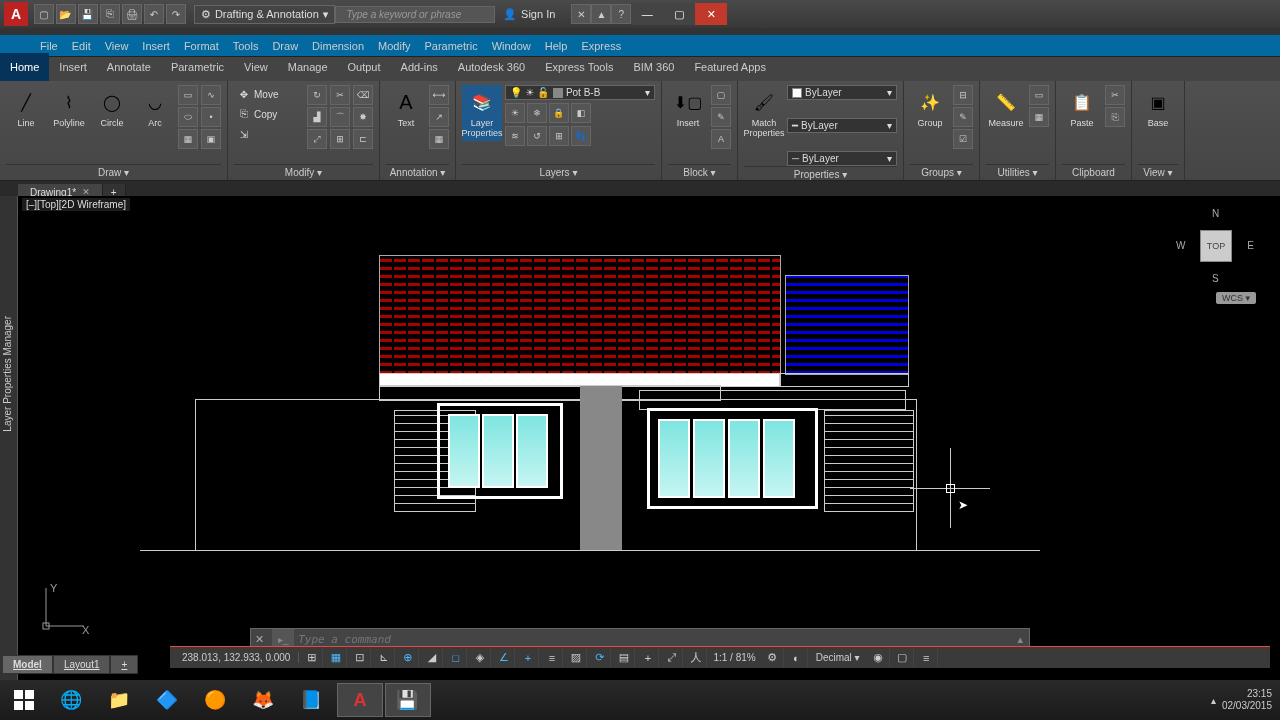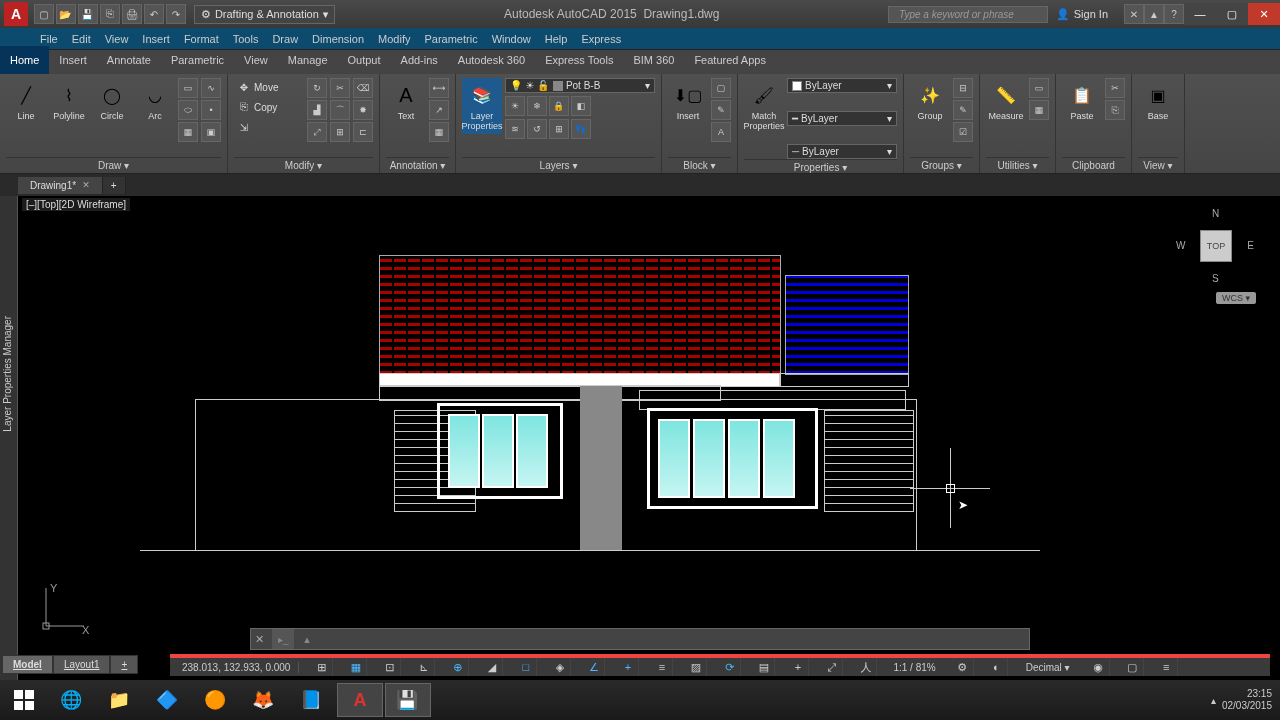--- a/index.html
+++ b/index.html
@@ -12,21 +12,21 @@
 .qat-btn { width:20px; height:20px; background:#555; border:1px solid #666; display:flex; align-items:center; justify-content:center; font-size:10px; color:#ccc; }
 .workspace-dd { background:#444; border:1px solid #666; padding:2px 6px; margin-left:8px; font-size:11px; color:#ddd; display:flex; align-items:center; gap:4px; }
 .titlebar .apptitle { flex:1; text-align:center; color:#bbb; font-size:12px; }
 .searchbox { background:#555; border:1px solid #666; padding:2px 10px; width:160px; font-size:10px; color:#999; font-style:italic; }
 .signin { margin:0 8px; font-size:11px; color:#ddd; display:flex; align-items:center; gap:4px; }
 .winbtns { display:flex; }
 .winbtn { width:32px; height:22px; display:flex; align-items:center; justify-content:center; font-size:11px; color:#fff; background:#444; }
 .winbtn.close { background:#c0392b; }
 
 
-.menubar { height:22px; background:#0c4a6e; display:flex; align-items:center; padding-left:40px; color:#ccc; font-size:11px; gap:14px; border-bottom:1px solid #222; }
+.menubar { height:22px; background:#0369a1; display:flex; align-items:center; padding-left:40px; color:#ccc; font-size:11px; gap:14px; border-bottom:1px solid #222;margin-top:7px; }
 .menubar span { cursor:default; }
 
 
 .ribbon-tabs { height:24px; background:#444; display:flex; align-items:flex-end; font-size:11px; color:#ccc; }
 .rtab { padding:8px 10px; cursor:default; }
 .rtab.active { background:#06335a; color:#fff; }
 
 
 .ribbon { height:100px; background:linear-gradient(#505050,#454545); display:flex; border-bottom:1px solid #222; }
 .panel { border-right:1px solid #333; padding:4px 6px 0; display:flex; flex-direction:column; justify-content:space-between; }
@@ -88,21 +88,21 @@
 
 
 .cmdline { position:absolute; left:250px; bottom:30px; right:250px; height:22px; background:#444; border:1px solid #666; display:flex; align-items:center; font-size:11px; color:#888; }
 .cmdline .cicon { width:22px; height:20px; background:#555; margin:0 4px; display:flex; align-items:center; justify-content:center; font-size:10px; }
 .cmdline input { flex:1; background:transparent; border:0; color:#888; font-style:italic; font-size:11px; font-family:monospace; }
 
 
 .mltabs { position:absolute; left:2px; bottom:6px; display:flex; font-size:10px; }
 .mltab { background:#555; color:#ddd; padding:3px 10px; border:1px solid #333;text-decoration:underline; }
 .mltab.active { background:#666; font-weight:bold; }
-.statusrow { position:absolute; bottom:4px; left:170px; right:10px; height:22px; background:#3a3a3a; display:flex; align-items:center; gap:12px; font-size:10px; color:#ccc; padding:0 4px; border-top:4px solid #ef4444; }
+.statusrow { position:absolute; bottom:12px; left:170px; right:10px; height:22px; background:#3a3a3a; display:flex; align-items:center; gap:2px; font-size:10px; color:#ccc; padding:0 4px; border-top:1px solid #ef4444; }
 .coords { padding:0 8px; border-right:1px solid #555; }
 .sbtn { width:22px; height:18px; display:flex; align-items:center; justify-content:center; border-right:1px solid #444; font-size:11px; }
 .sbtn.on { color:#4db8ff; }
 
 
 .taskbar { position:absolute; bottom:0; left:0; right:0; height:40px; background:linear-gradient(#2a2a2a,#1a1a1a); display:flex; align-items:center; }
 .taskbar .start { width:48px; height:40px; display:flex; align-items:center; justify-content:center; }
 .taskbar .tb { width:46px; height:34px; margin:0 1px; border:1px solid transparent; display:flex; align-items:center; justify-content:center; font-size:18px; }
 .taskbar .tb.active { background:#444; border-color:#666; }
 .tray { margin-left:auto; display:flex; align-items:center; color:#ccc; font-size:10px; padding-right:8px; gap:6px; }
@@ -119,23 +119,20 @@
     <div class="qat-btn">💾</div>
     <div class="qat-btn">⎘</div>
     <div class="qat-btn">🖨</div>
     <div class="qat-btn">↶</div>
     <div class="qat-btn">↷</div>
   </div>
   <div class="workspace-dd">
     <span>⚙</span>
     <span>Drafting &amp; Annotation</span>
     <span>▾</span>
-  </div>
-  <div class="apptitle">
-    <span>Autodesk AutoCAD 2015</span>&nbsp;&nbsp;<span>Drawing1.dwg</span>
   </div>
   <div class="searchbox">Type a keyword or phrase</div>
   <div class="signin">
     <span>👤</span>
     <span>Sign In</span>
   </div>
   <div class="qat-btn" style="margin-left:8px">✕</div>
   <div class="qat-btn">▲</div>
   <div class="qat-btn">?</div>
   <div class="winbtns">
@@ -444,20 +441,21 @@
     <div class="s">S</div>
     <div class="e">E</div>
     <div class="w">W</div>
     <div class="cube">TOP</div>
   </div>
   <div class="wcs">WCS ▾</div>
 
   <div class="cmdline">
     <span style="padding:0 4px;color:#aaa">✕</span>
     <div class="cicon">▸_</div>
+    <input placeholder="Type a command" style="">
     <span style="padding:0 6px">▴</span>
   </div>
 
   <div class="mltabs">
     <div class="mltab active">Model</div>
     <div class="mltab">Layout1</div>
     <div class="mltab">+</div>
   </div>
 
   <div class="statusrow">

